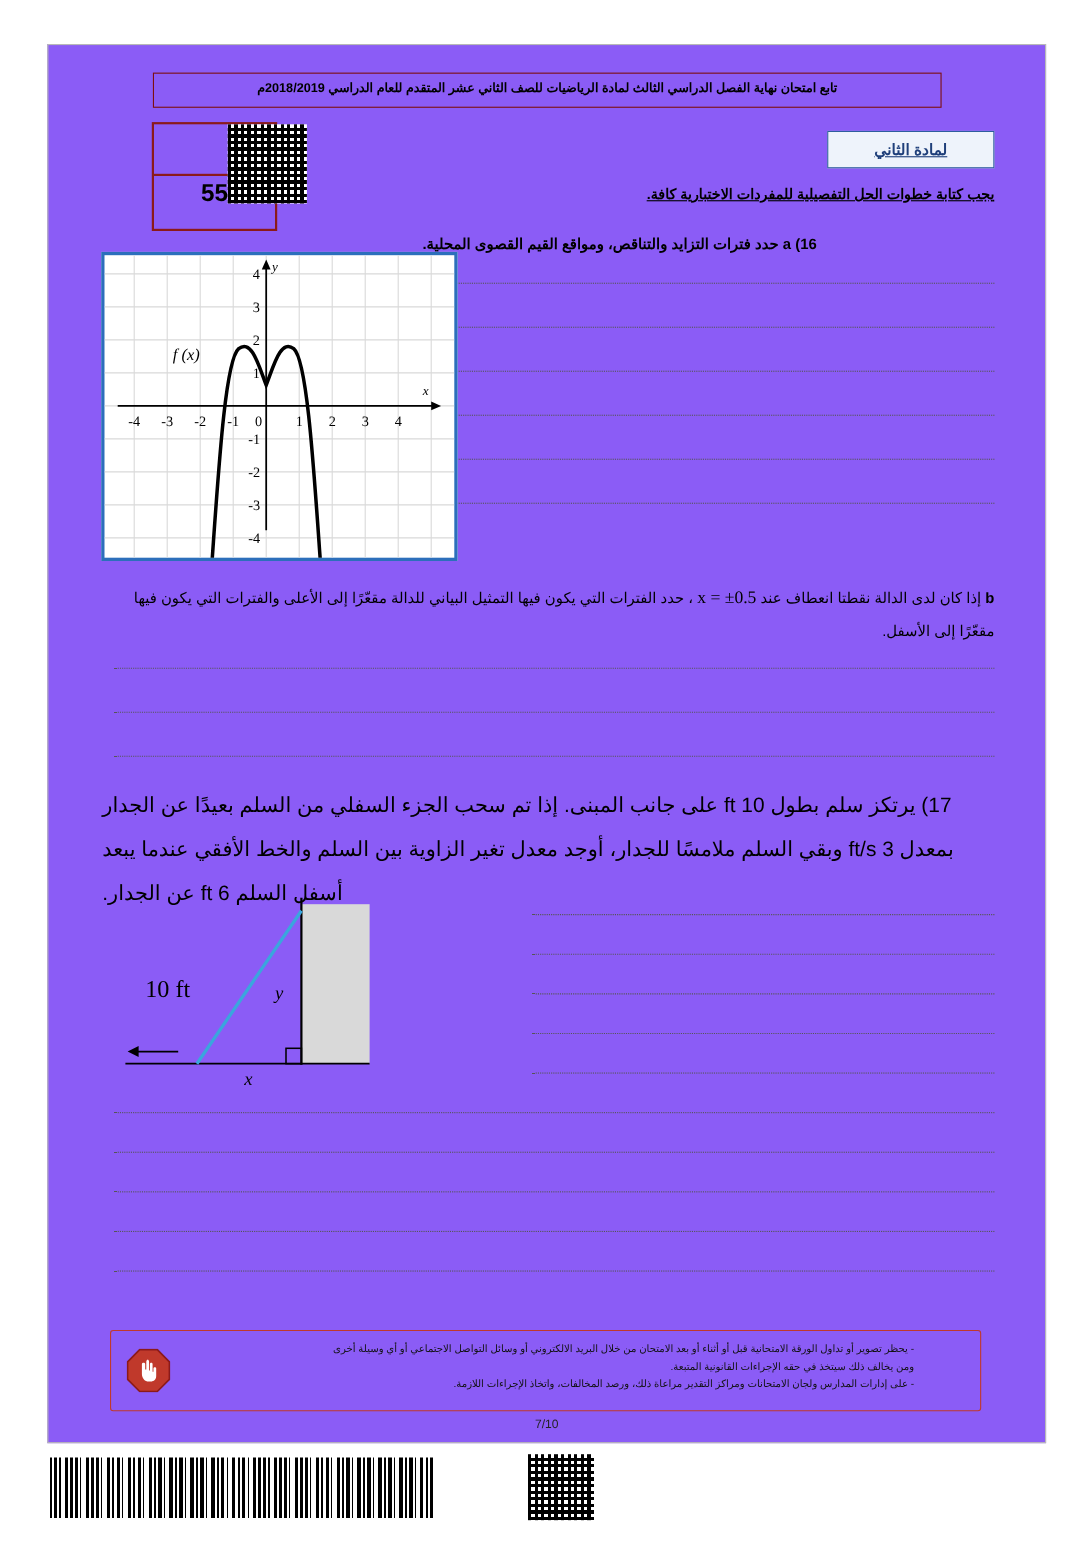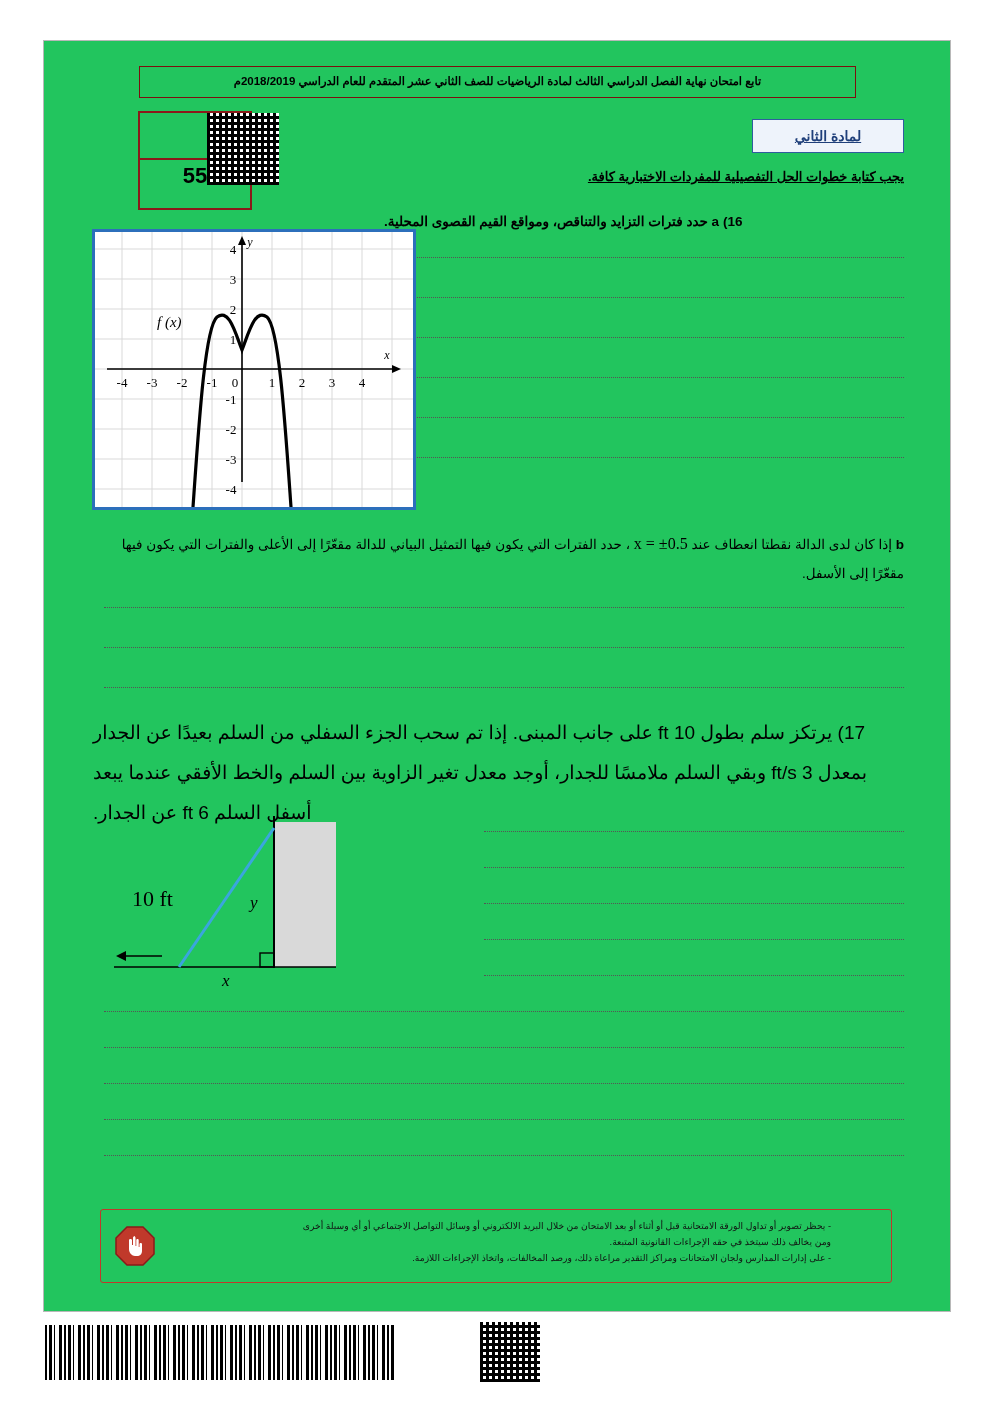--- a/index.html
+++ b/index.html
@@ -15,21 +15,21 @@
     color: #000;
     overflow: hidden;
   }
   .page-frame {
     position: absolute;
     left: 43px;
     top: 40px;
     width: 906px;
     height: 1270px;
     border: 1px solid #b8b8b8;
-    background: #22c55e;
+    background: #8b5cf6;
   }
   
   .header-banner {
     position: absolute;
     left: 95px;
     top: 25px;
     width: 715px;
     height: 30px;
     border: 1px solid #7d0f0f;
     display: flex;
@@ -362,16 +362,17 @@
       <div>- يحظر تصوير أو تداول الورقة الامتحانية قبل أو أثناء أو بعد الامتحان من خلال البريد الالكتروني أو وسائل التواصل الاجتماعي أو أي وسيلة أخرى</div>
       <div>ومن يخالف ذلك سيتخذ في حقه  الإجراءات القانونية المتبعة.</div>
       <div>- على إدارات المدارس ولجان الامتحانات ومراكز التقدير مراعاة ذلك، ورصد المخالفات، واتخاذ الإجراءات اللازمة.</div>
     </div>
     <svg class="stop-icon" viewBox="0 0 40 40">
       <polygon points="12,1 28,1 39,12 39,28 28,39 12,39 1,28 1,12" fill="#c0392b" stroke="#8b1a1a" stroke-width="1.5"></polygon>
       <path d="M20 10 c-1.5 0 -2 1 -2 2 v7 h-1 v-5 c0 -1.5 -3 -1.5 -3 0 v9 c0 4 3 7 6 7 h2 c3 0 5 -2 5 -5 v-7 c0 -1.5 -2.5 -1.5 -2.5 0 v3 h-0.8 v-7 c0 -1.5 -2.4 -1.5 -2.4 0 v6 h-0.8 v-8 c0 -1 -0.6 -2 -1.5 -2 z" fill="#fff"></path>
     </svg>
   </div>
 
+  <div class="page-num">7/10</div>
 </div>
 
 <div class="barcode"></div>
 <div class="qr qr-bottom"></div>
 
 </body></html>

